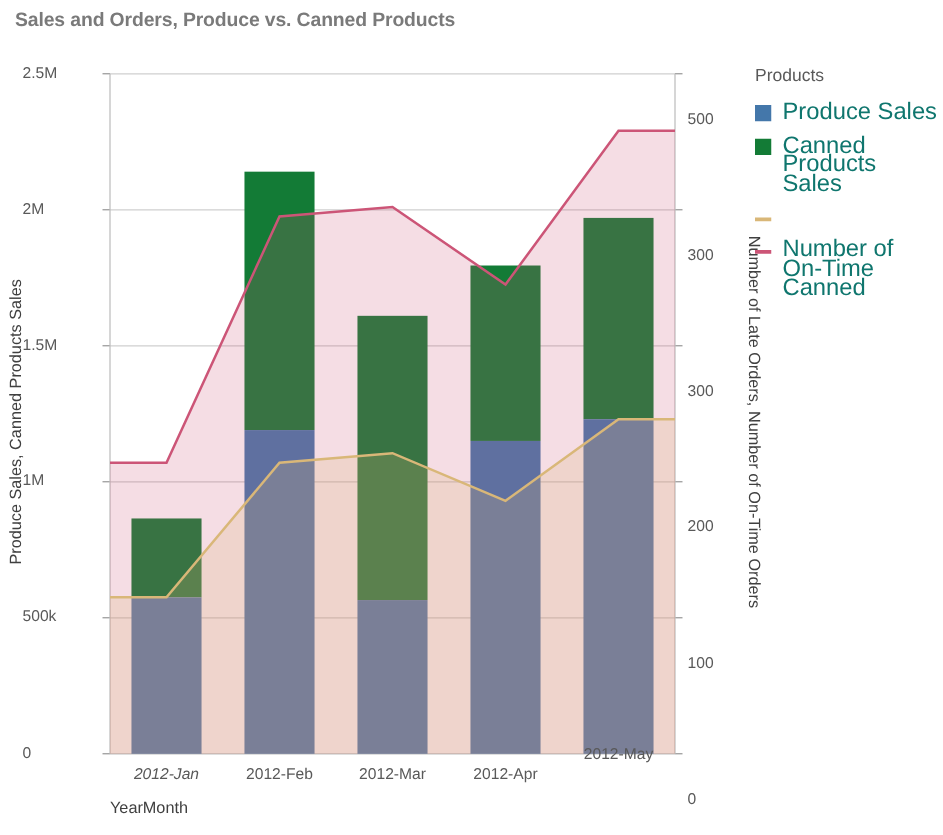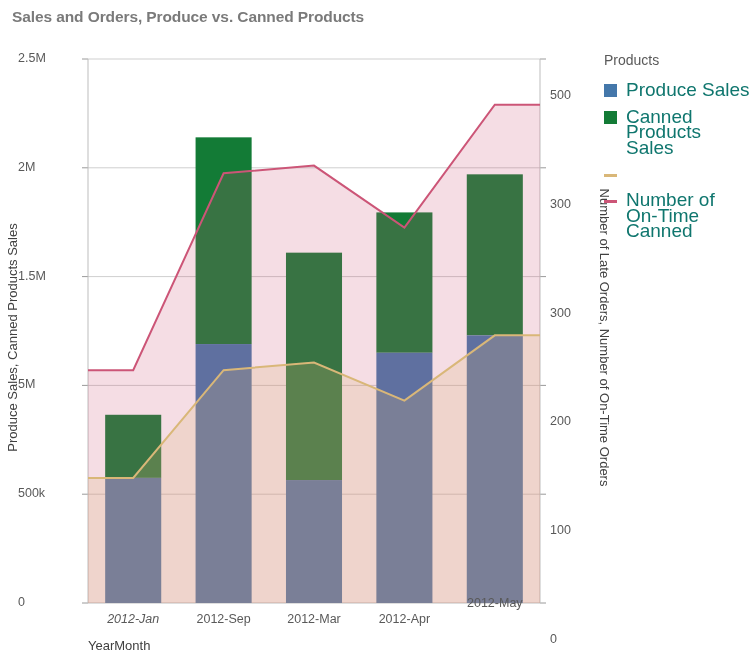--- a/index.html
+++ b/index.html
@@ -190,36 +190,36 @@
       </svg>
   </div>
 
   <div class="axis-title" id="y-left-title">Produce Sales, Canned Products Sales</div>
   <div class="axis-title" id="y-right-title">Number of Late Orders, Number of On-Time Orders</div>
   <div class="axis-title" id="x-title">YearMonth</div>
 
   <div id="ticks-left">
       <div class="tick-label tick-left" style="top: 595px;">0</div>
       <div class="tick-label tick-left" style="top: 486.2px;">500k</div>
-      <div class="tick-label tick-left" style="top: 377.4px;">5M</div>
+      <div class="tick-label tick-left" style="top: 377.4px;">1M</div>
       <div class="tick-label tick-left" style="top: 268.6px;">1.5M</div>
       <div class="tick-label tick-left" style="top: 159.8px;">2M</div>
       <div class="tick-label tick-left" style="top: 51px;">2.5M</div>
     </div>
   <div id="ticks-right">
       <div class="tick-label tick-right" style="top: 595px;">0</div>
       <div class="tick-label tick-right" style="top: 486.2px;">100</div>
       <div class="tick-label tick-right" style="top: 377.4px;">200</div>
       <div class="tick-label tick-right" style="top: 268.6px;">300</div>
       <div class="tick-label tick-right" style="top: 159.8px;">300</div>
       <div class="tick-label tick-right" style="top: 51px;">500</div>
     </div>
   <div id="ticks-x">
       <div class="tick-label tick-x" style="left: 87.2px; top: 612px; font-style: italic;">2012-Jan</div>
-      <div class="tick-label tick-x" style="left: 177.6px; top: 612px;">2012-Sep</div>
+      <div class="tick-label tick-x" style="left: 177.6px; top: 612px;">2012-Feb</div>
       <div class="tick-label tick-x" style="left: 268px; top: 612px;">2012-Mar</div>
       <div class="tick-label tick-x" style="left: 358.4px; top: 612px;">2012-Apr</div>
       <div class="tick-label tick-x" style="left: 448.8px; top: 596px;">2012-May</div>
     </div>
 
   <div id="legend">
     <div id="legend-title">Products</div>
     <div id="legend-items">
         <div class="legend-item">
           <span class="legend-marker" style="background: rgb(68, 119, 170);"></span>

